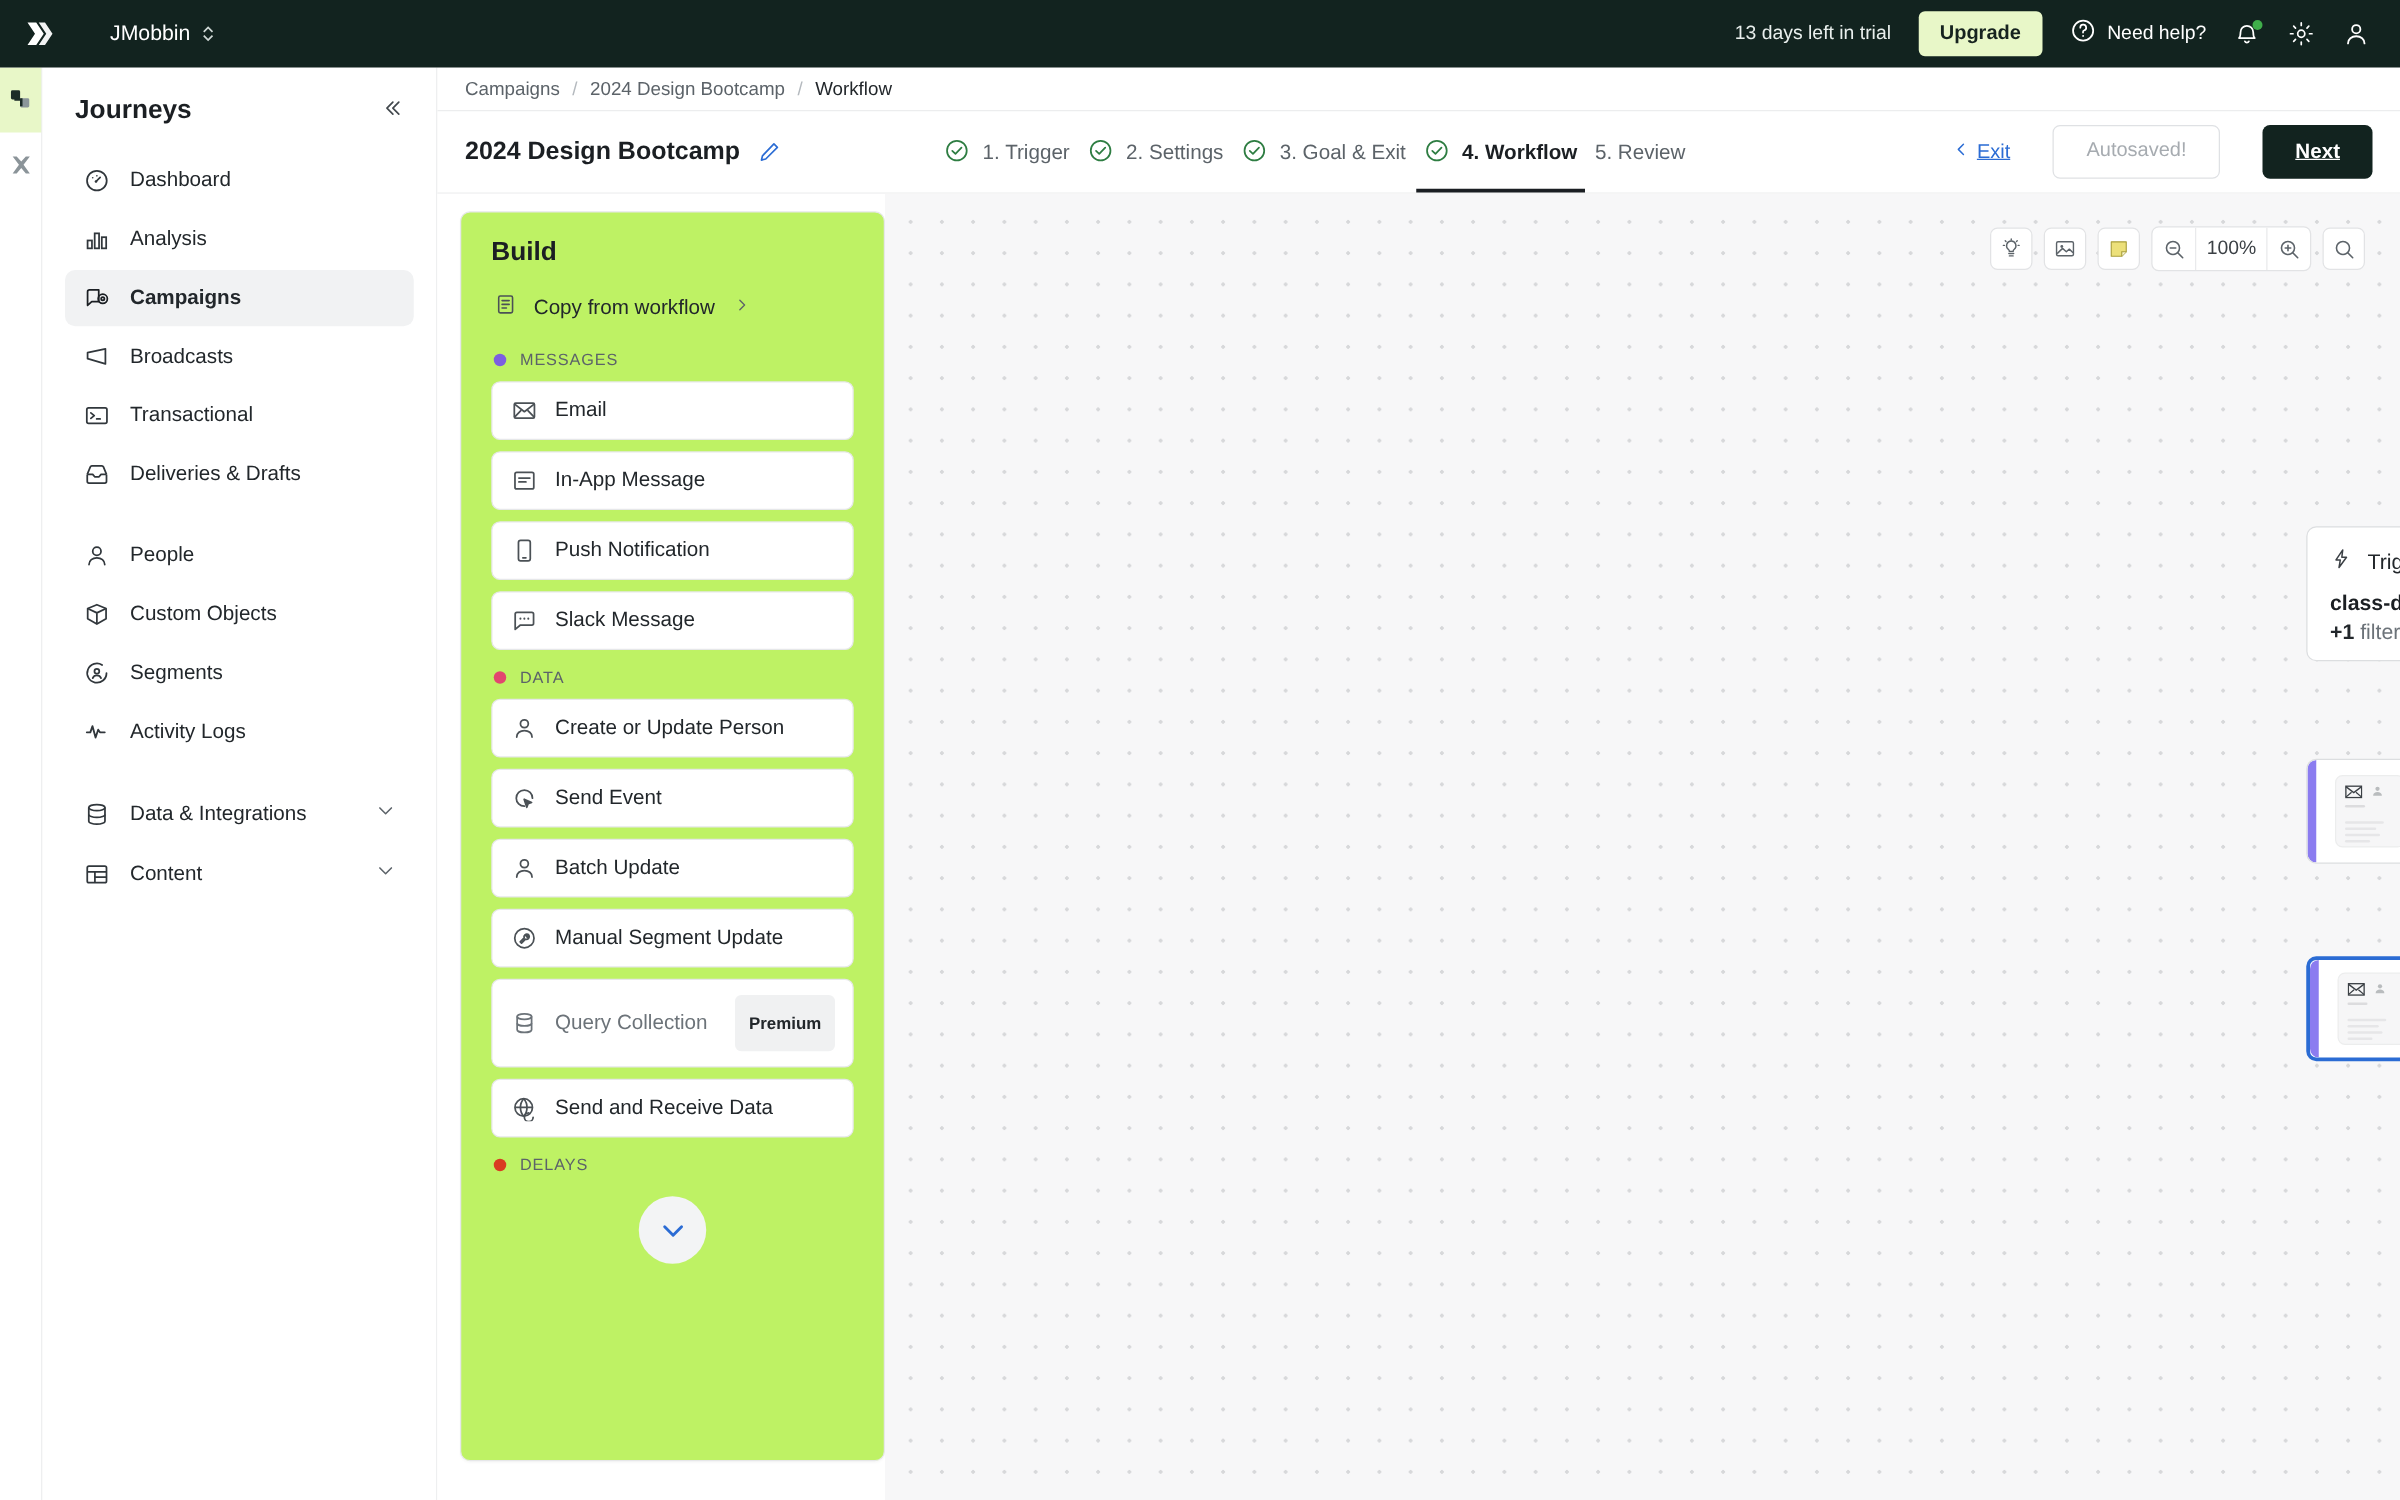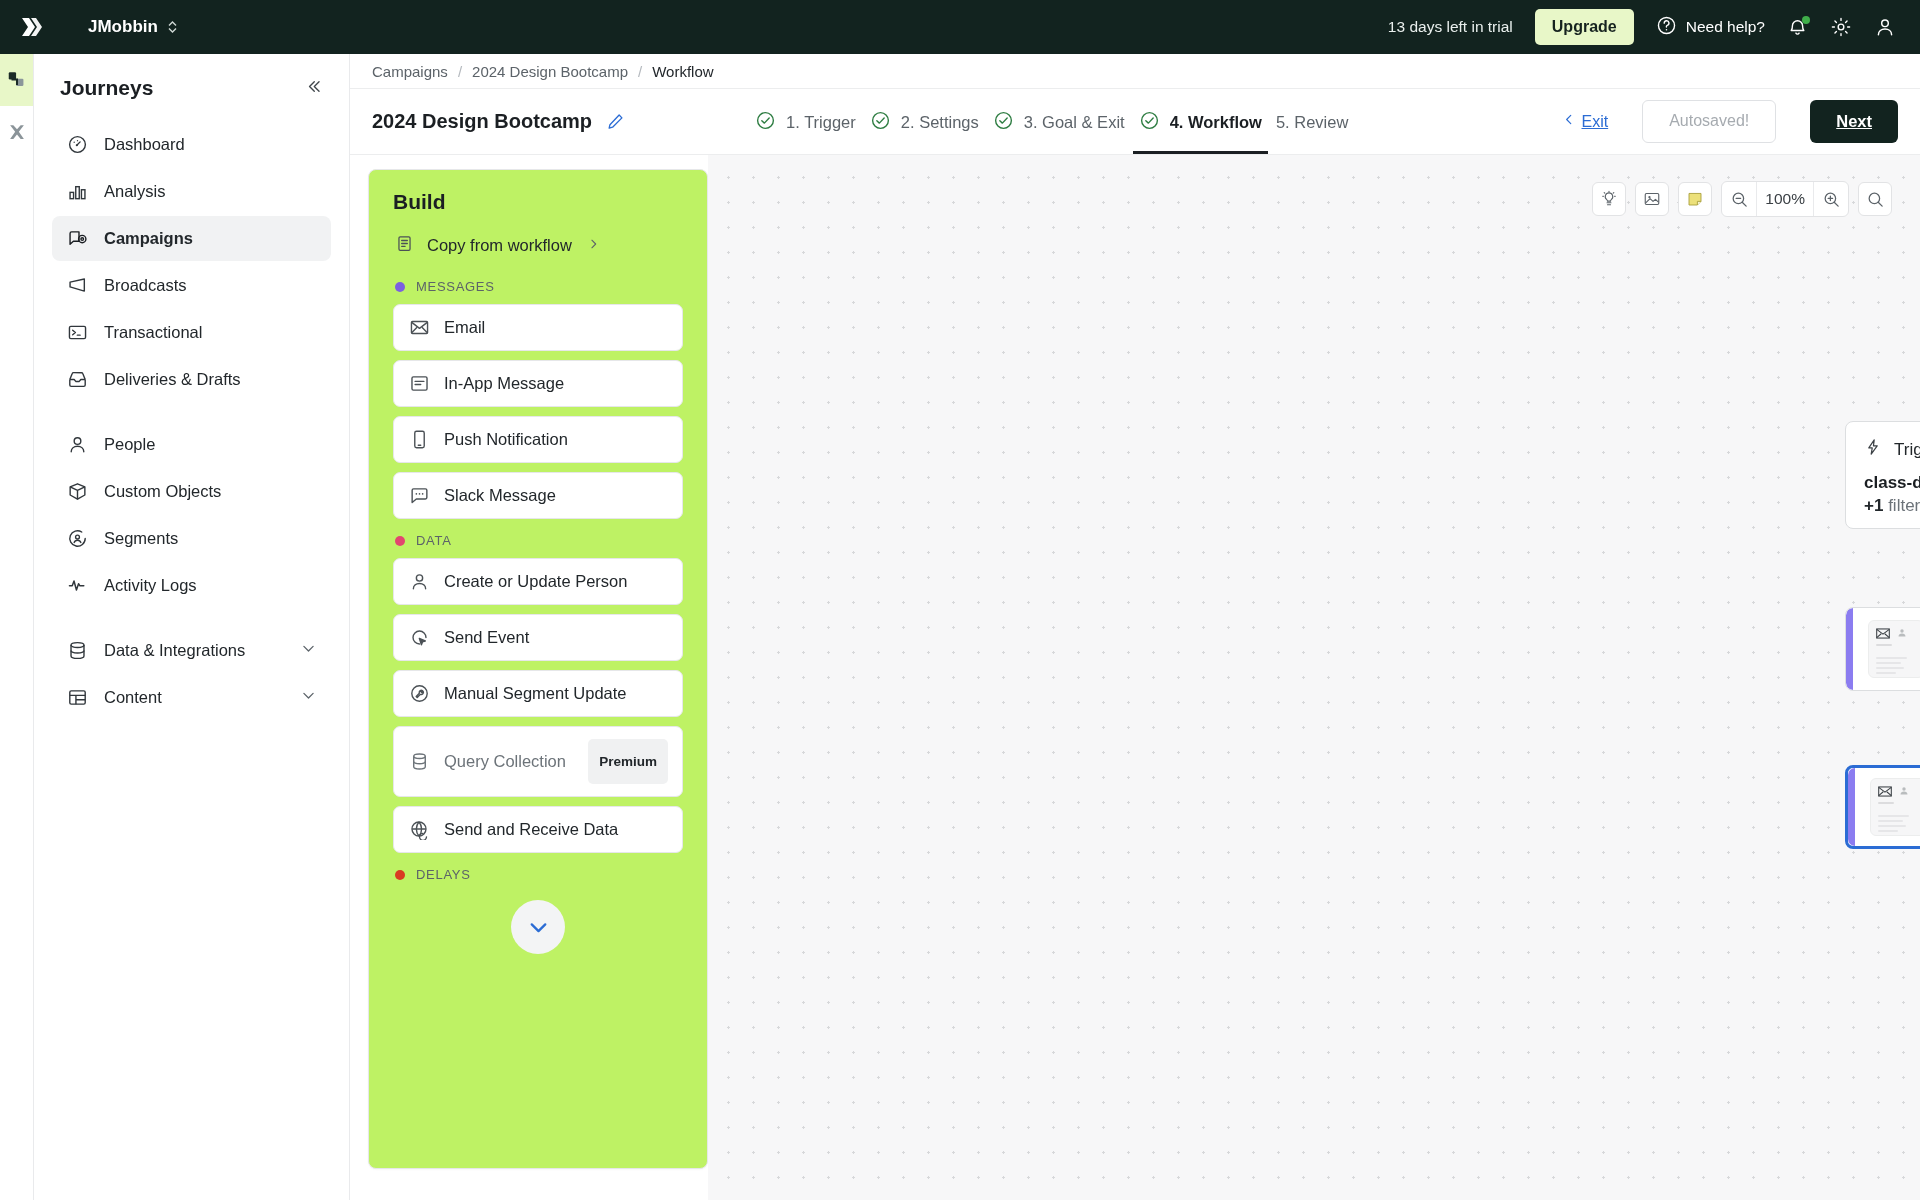--- a/index.html
+++ b/index.html
@@ -13,21 +13,21 @@
 
   
   .topbar {
     height: 54px; background: #12231f; flex: 0 0 54px;
     display: flex; align-items: center; color: #ffffff;
     position: relative; z-index: 40;
   }
   .topbar-logo { width: 34px; margin-left: 14px; display: flex; align-items: center; justify-content: center; }
   .org-switch {
     margin-left: 40px; display: flex; align-items: center; gap: 9px;
-    font-size: 17px; font-weight: 700; color: #fff; cursor: pointer;
+    font-size: 17px; font-weight: 400; color: #fff; cursor: pointer;
   }
   .updown { display: flex; flex-direction: column; line-height: 6px; font-size: 11px; color: #cfd8d5; }
   .topbar-right {
     margin-left: auto; display: flex; align-items: center; gap: 22px; padding-right: 24px;
   }
   .trial-text { font-size: 15.5px; color: #e9efed; }
   .upgrade-btn {
     background: #e8f7c8; color: #16231f; border: none; border-radius: 5px;
     font-size: 16px; font-weight: 600; padding: 9px 17px; cursor: pointer;
     font-family: inherit;
@@ -588,20 +588,29 @@
                 <svg width="21" height="21" viewBox="0 0 24 24" fill="none" stroke="#4b5156" stroke-width="1.6">
                   <path d="M19.4 12a7.4 7.4 0 1 0-7.4 7.4" stroke-linecap="round"></path>
                   <path d="M11.8 13 L18.6 16 L15.4 17.1 L14.2 20.4 Z" fill="#4b5156" stroke-linejoin="round"></path>
                 </svg>
               </span>
               <span>Send Event</span>
             </div>
             <div class="block">
               <span class="b-ico">
                 <svg width="21" height="21" viewBox="0 0 24 24" fill="none" stroke="#4b5156" stroke-width="1.6">
+                  <circle cx="12" cy="8" r="3.6"></circle>
+                    <path d="M5 20.2c0-3.7 3.1-6 7-6s7 2.3 7 6" stroke-linecap="round"></path>
+                </svg>
+              </span>
+              <span>Batch Update</span>
+            </div>
+            <div class="block">
+              <span class="b-ico">
+                <svg width="21" height="21" viewBox="0 0 24 24" fill="none" stroke="#4b5156" stroke-width="1.6">
                   <circle cx="12" cy="12" r="8.8"></circle>
                   <path d="M15.4 8.6a2.6 2.6 0 0 0-3.6 3.2L8.2 15.4l1.2 1.2 3.6-3.6a2.6 2.6 0 0 0 3.2-3.6l-1.6 1.6-1.2-1.2z" stroke-linejoin="round"></path>
                 </svg>
               </span>
               <span>Manual Segment Update</span>
             </div>
             <div class="block muted">
               <span class="b-ico">
                 <svg width="21" height="21" viewBox="0 0 24 24" fill="none" stroke="#6c7379" stroke-width="1.6">
                   <ellipse cx="12" cy="6" rx="6.6" ry="2.5"></ellipse>

